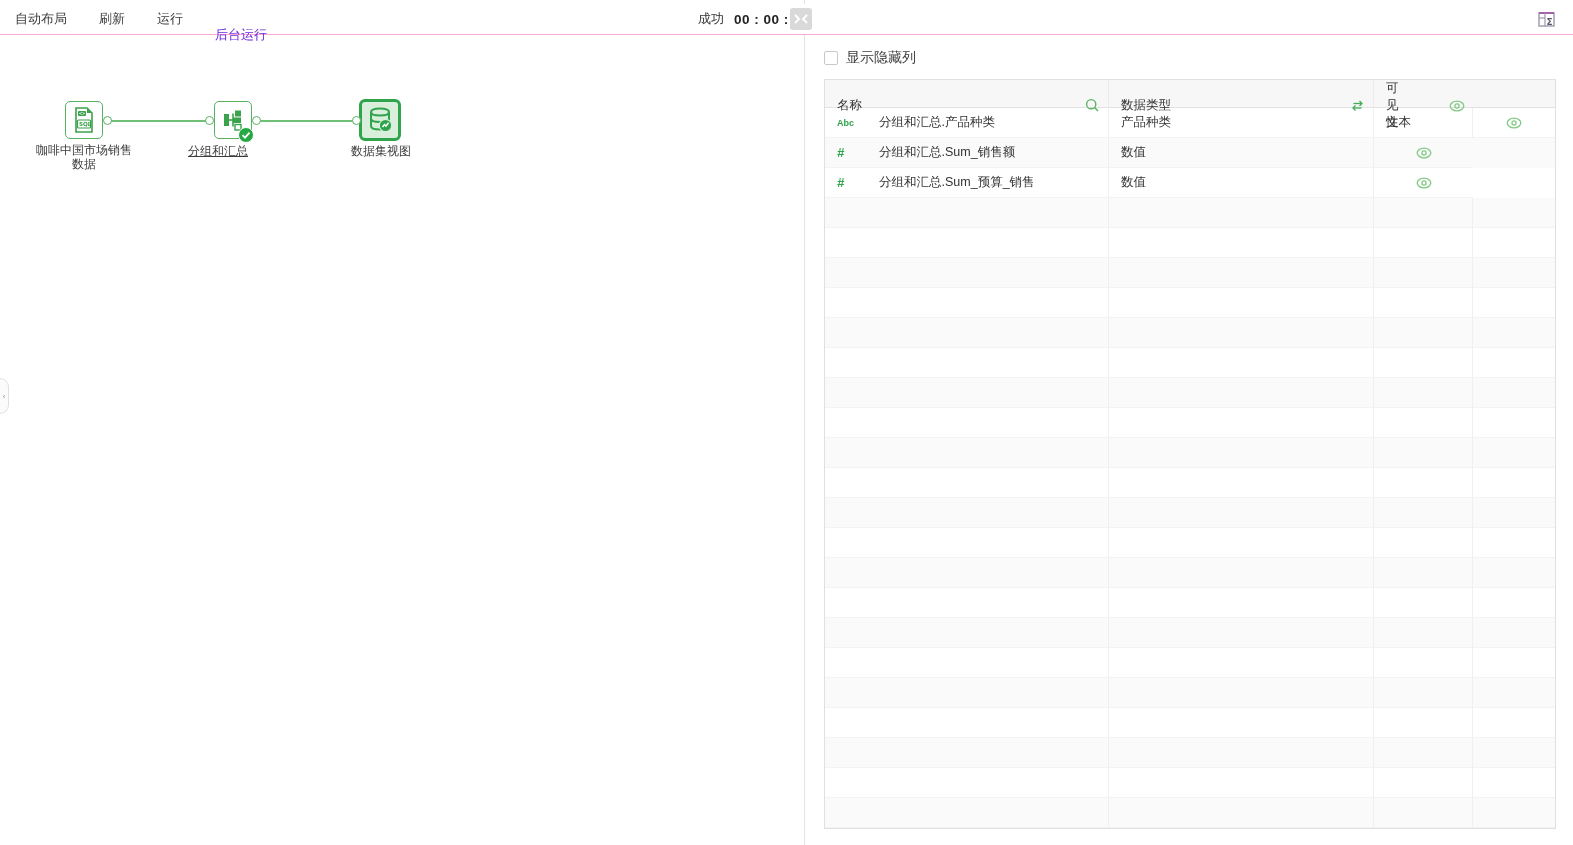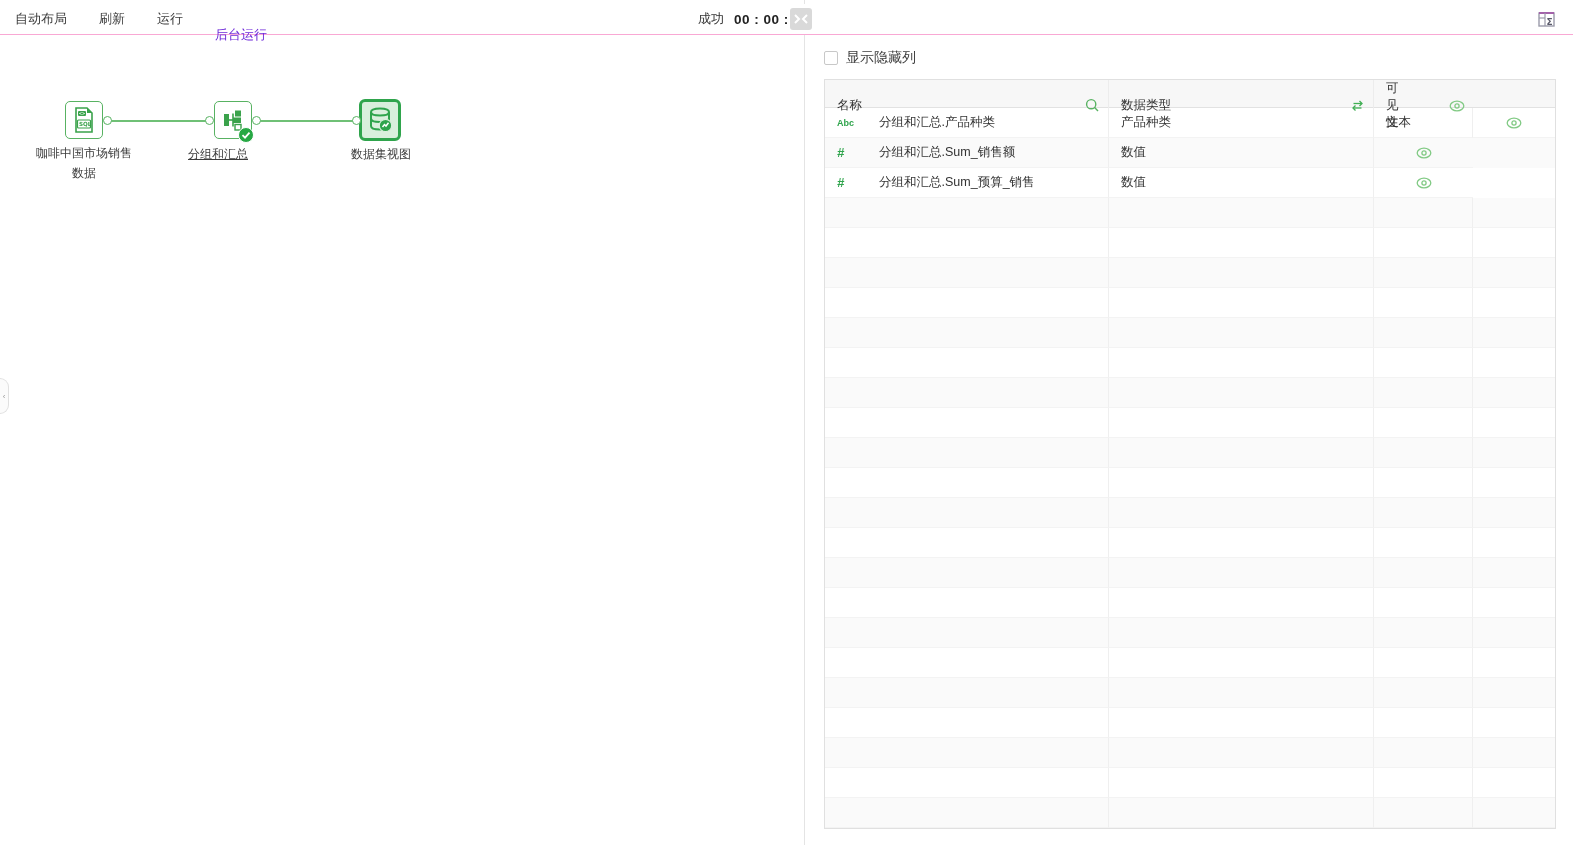--- a/index.html
+++ b/index.html
@@ -25,21 +25,21 @@
   .tab.active::after { content:""; position:absolute; left:-2px; right:-2px; bottom:0; height:4px;
     background:#2fa44c; }
   .corner-icon { position:absolute; right:17px; top:6px; width:19px; height:19px; cursor:pointer; }
 
   
   .canvas { position:absolute; left:0; top:31px; width:804px; height:814px; background:#fff; }
   .divider { position:absolute; left:804px; top:0; width:1px; height:845px; background:#e4e4e4; }
   .node { position:absolute; background:#fff; border:1.5px solid #58b262; border-radius:5px;
     display:flex; align-items:center; justify-content:center; cursor:pointer; }
   .node.selected { background:#d9efdc; border:3px solid #2fa44c; border-radius:6px; }
-  .node-label { position:absolute; font-size:12px; line-height:20px; color:#3c3c3c;
+  .node-label { position:absolute; font-size:12px; line-height:14px; color:#3c3c3c;
     text-align:center; cursor:default; }
   .port { position:absolute; width:9px; height:9px; border-radius:50%;
     background:#fff; border:1.5px solid #58b262; z-index:3; }
   .wire { position:absolute; height:2px; background:#6fc076; z-index:1; }
   .badge { position:absolute; width:16px; height:16px; z-index:4; }
   .edge-handle { position:absolute; left:0; top:347px; width:9px; height:36px;
     background:#fbfbfb; border:1px solid #e0e0e0; border-left:none; border-radius:0 9px 9px 0;
     display:flex; align-items:center; justify-content:center; color:#9a9a9a; font-size:8px; cursor:pointer; }
 
   

